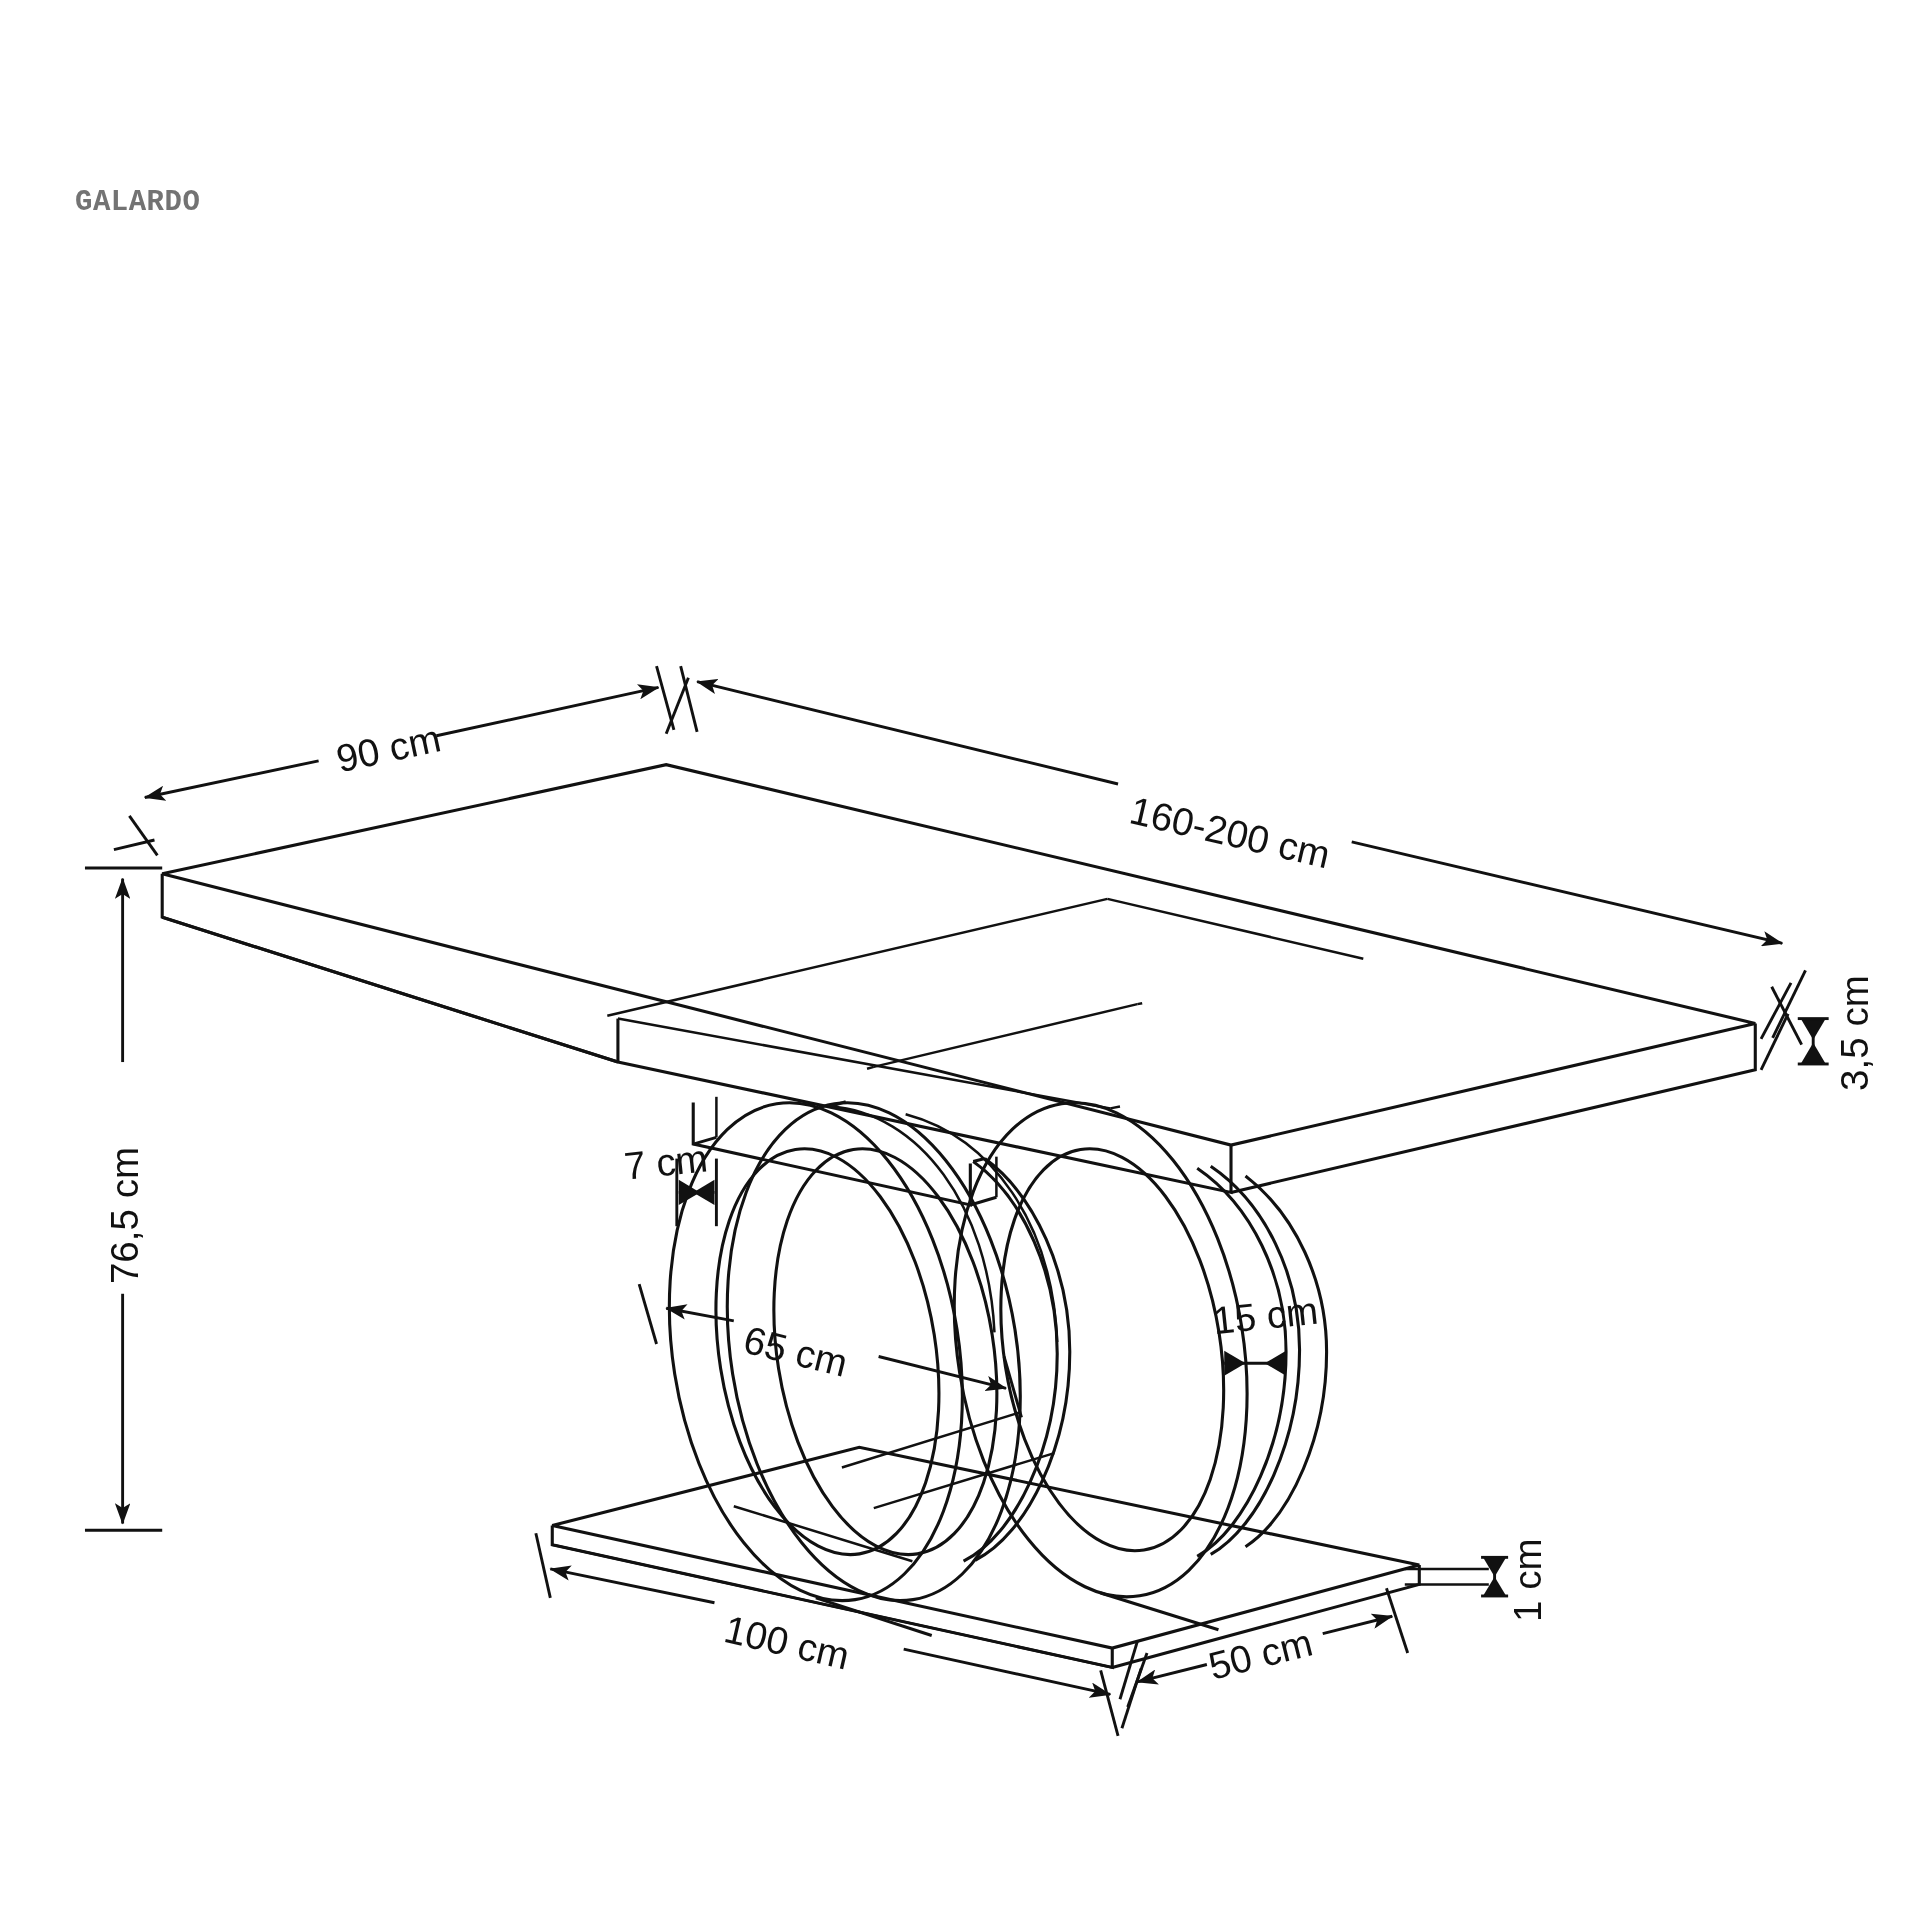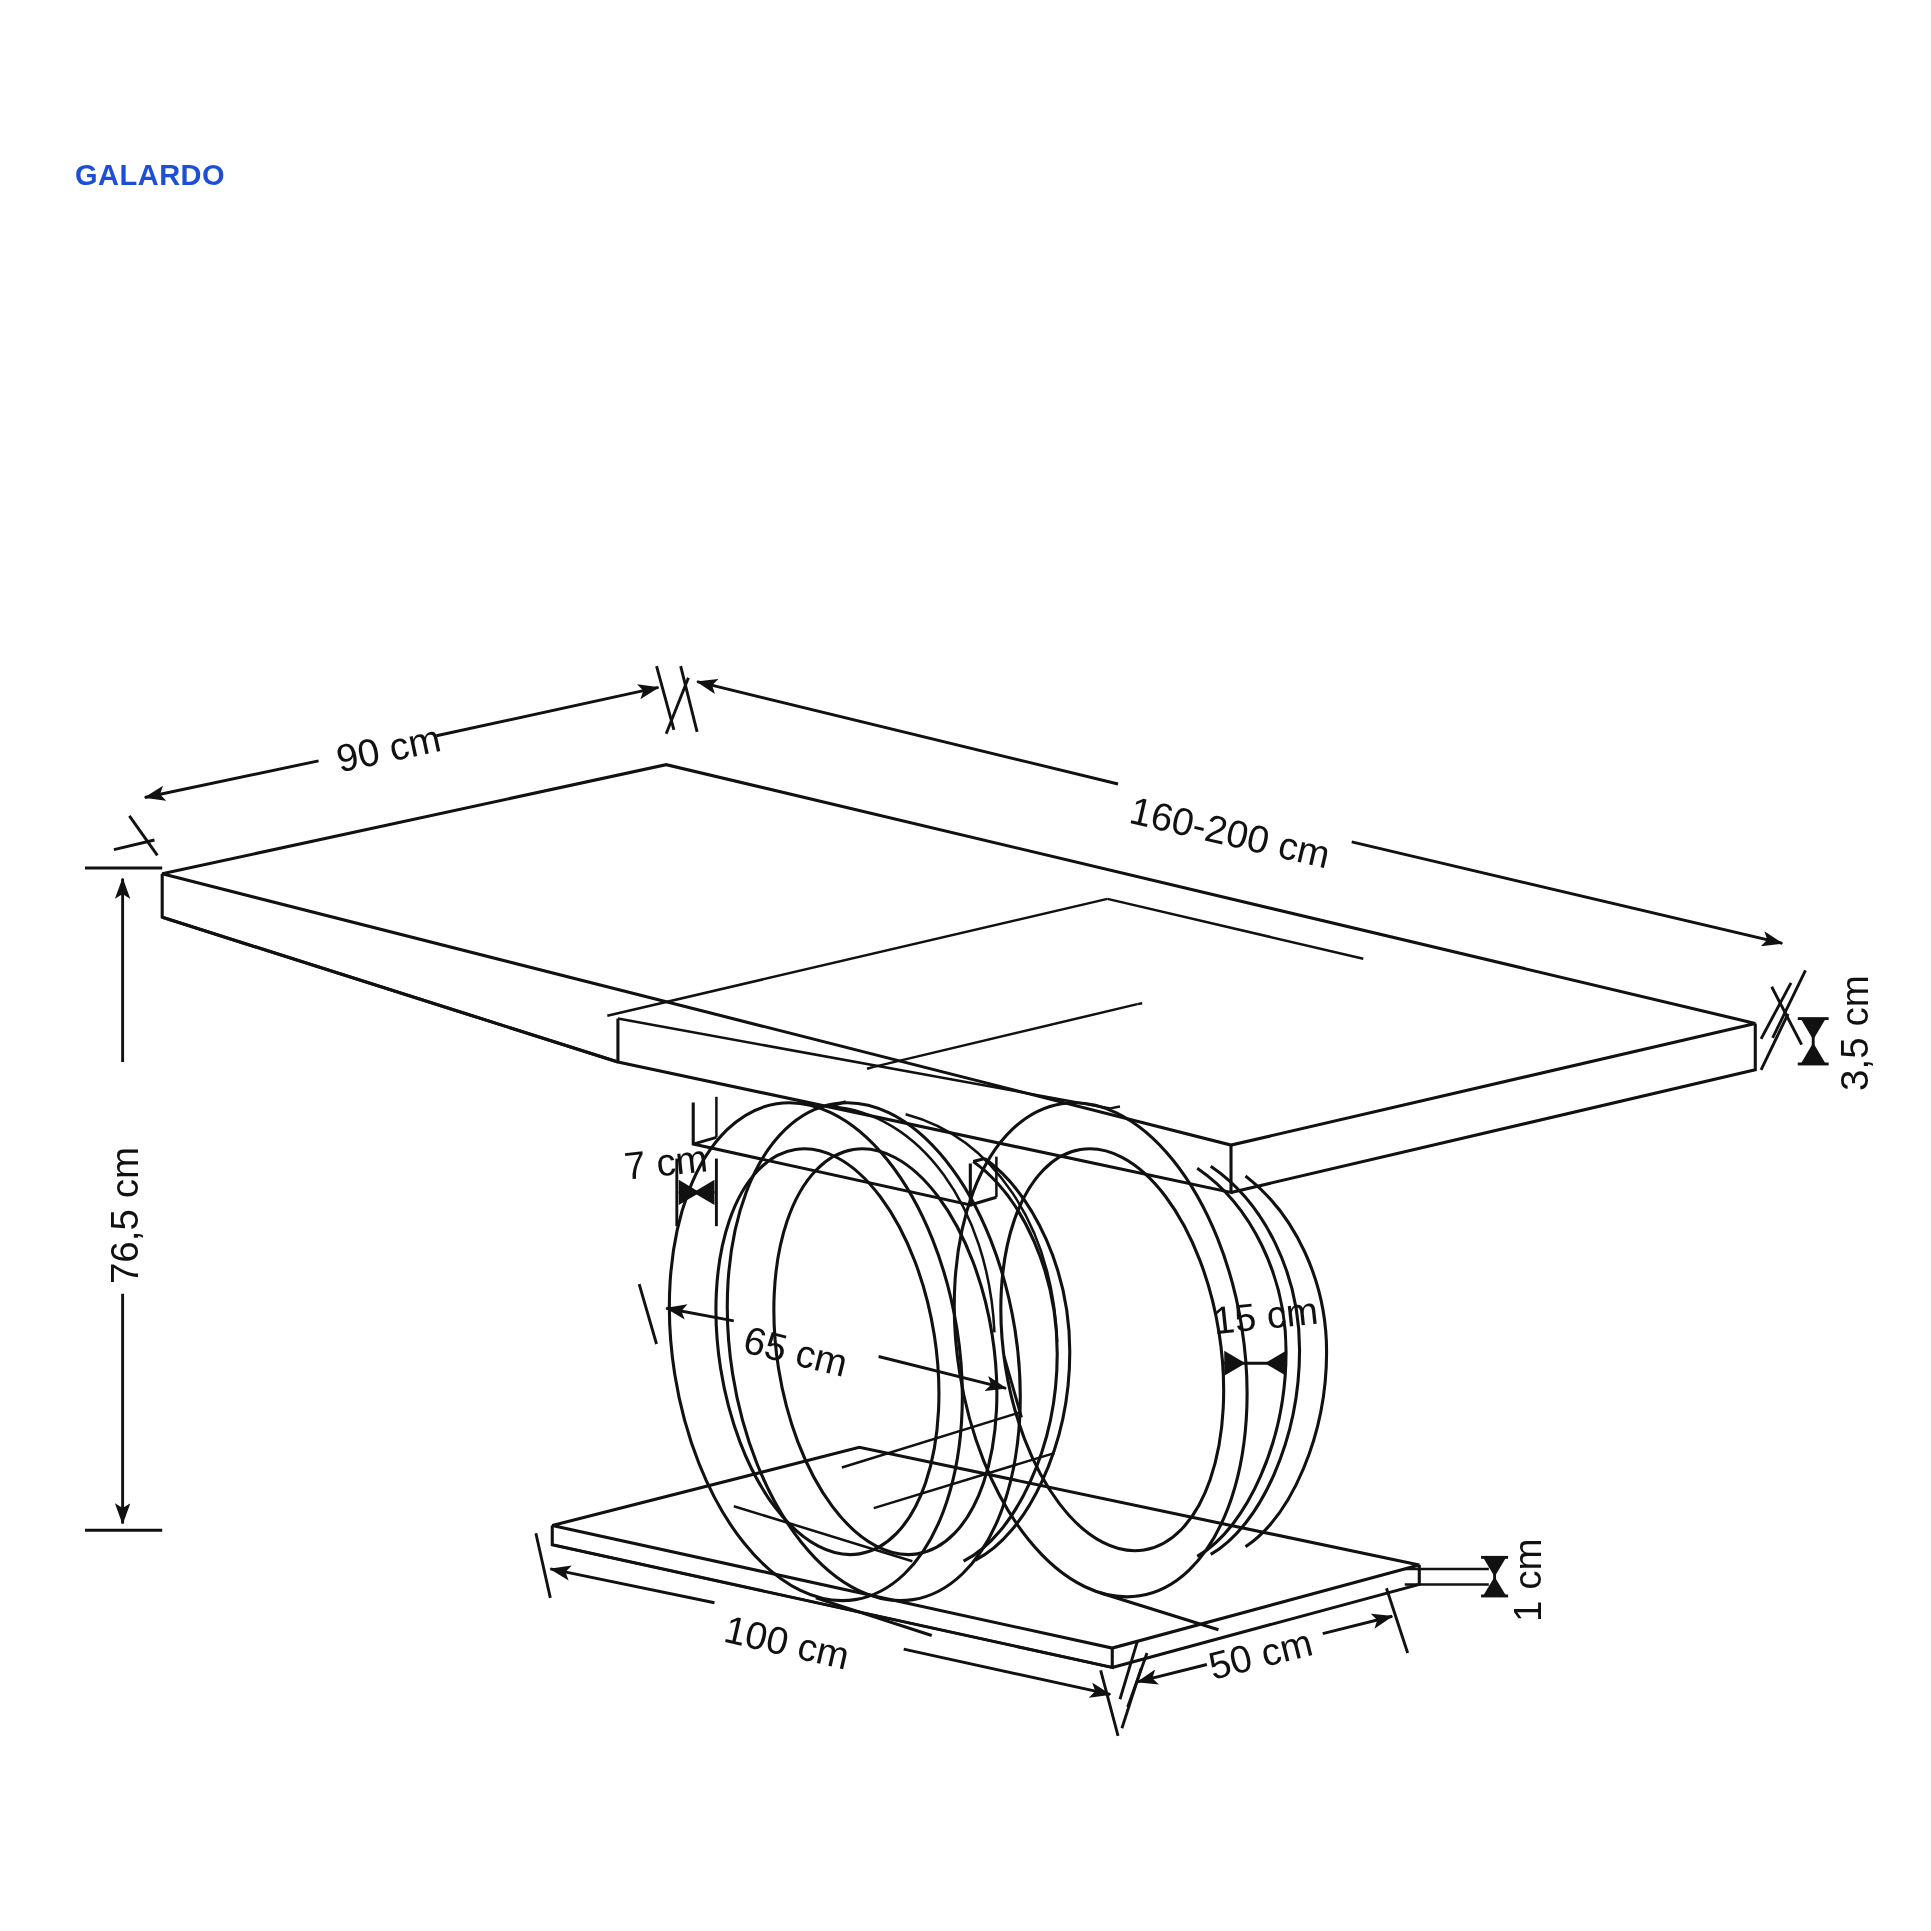--- a/index.html
+++ b/index.html
@@ -17,26 +17,26 @@
   #sheet {
     position: absolute;
     left: 0; top: 0;
     width: 1931px;
     height: 1931px;
     background: #ffffff;
   }
   #product-title {
     position: absolute;
     left: 75px;
-    top: 159px;
-    font-family: Liberation Sans, sans-serif;
+    top: 186px;
+    font-family: Liberation Mono, monospace;
     font-size: 29px;
     font-weight: bold;
     letter-spacing: 0.5px;
-    color: #1d4ed8;
+    color: #737373;
     white-space: nowrap;
   }
   svg#drawing {
     position: absolute;
     left: 0; top: 0;
     width: 1931px;
     height: 1931px;
   }
   .ln {
     fill: none;

